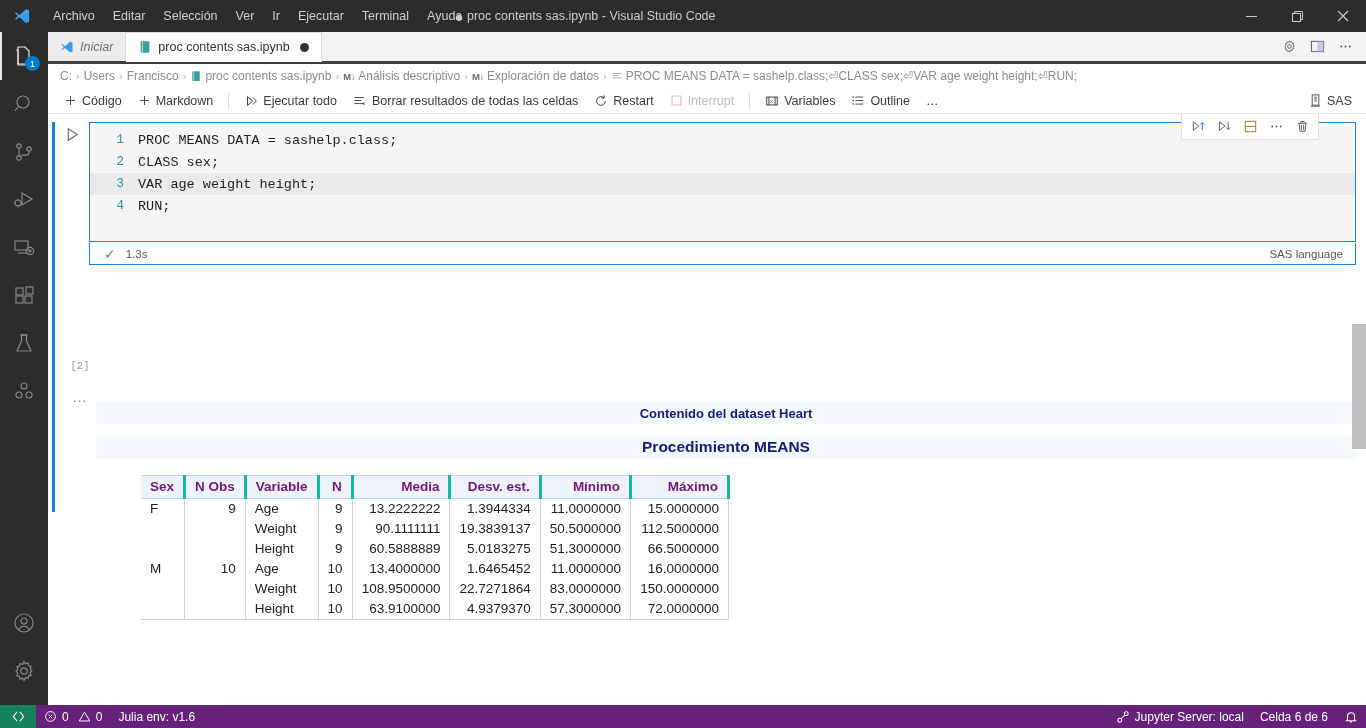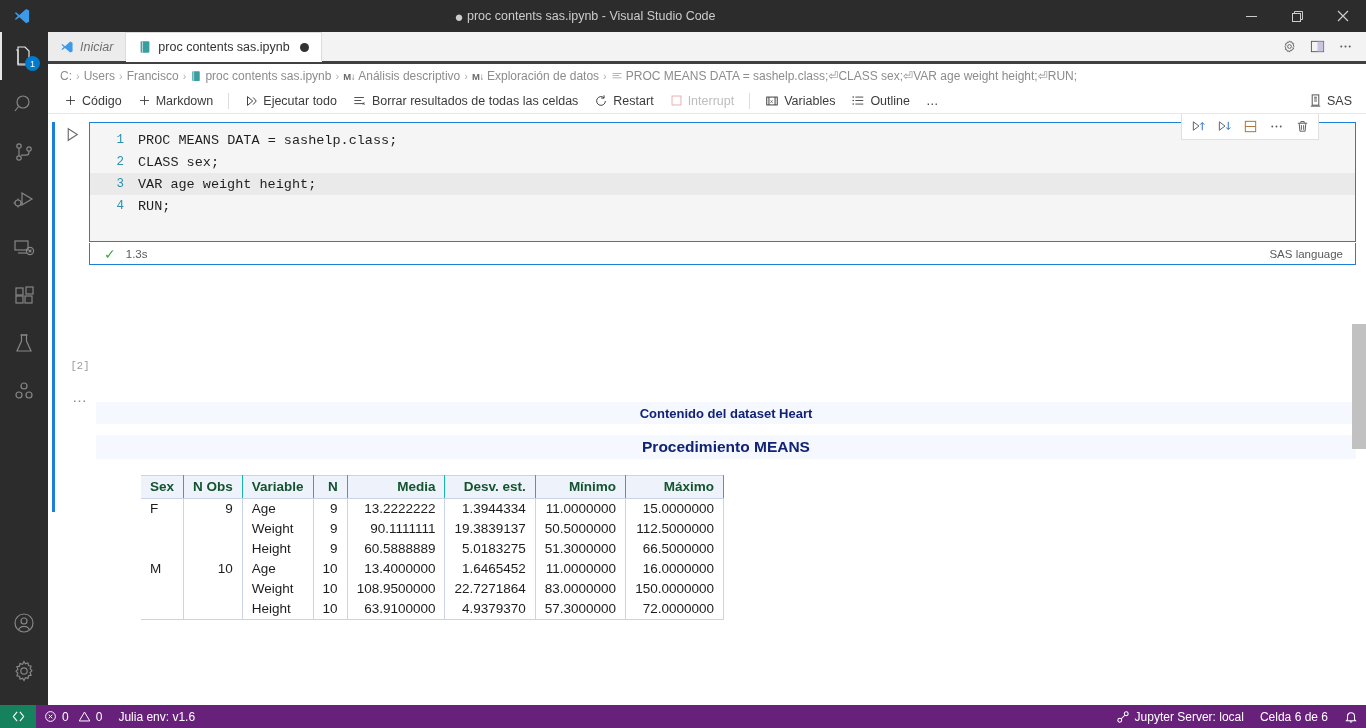--- a/index.html
+++ b/index.html
@@ -195,23 +195,23 @@
   }
   .sas-title-2 {
     font-size: 15.5px; font-weight: bold; color: #112277;
   }
 
   table.sas-table {
     border-collapse: collapse; margin-top: 16px; margin-left: 45px;
     font-size: 13.5px; color: #222222;
   }
   table.sas-table th {
-    background: #edf2fb; color: #14532d; font-weight: bold;
+    background: #edf2fb; color: #701a75; font-weight: bold;
     padding: 3px 9px 4px 9px; font-size: 13.5px;
-    border-right: 1px solid #14b8a6; border-bottom: 1px solid #c9d4e8;
+    border-right: 3px solid #14b8a6; border-bottom: 1px solid #c9d4e8;
     border-top: 1px solid #c9d4e8;
     white-space: nowrap;
   }
   table.sas-table th.l { text-align: left; }
   table.sas-table th.r { text-align: right; }
   table.sas-table td {
     padding: 1px 9px; font-size: 13.5px; color: #1d1d1d; white-space: nowrap;
     border-right: 1px solid #c9d4e8;
     height: 18px; line-height: 18px;
   }
@@ -245,20 +245,30 @@
   svg { display: block; }
 </style>
 </head>
 <body>
 
 <div class="titlebar">
   <div class="vs-logo">
     <svg width="18" height="18" viewBox="0 0 24 24">
       <path d="M17.5 2.5 L21.5 4.5 L21.5 19.5 L17.5 21.5 L8.5 13.5 L4 17 L2.5 16 L6.5 12 L2.5 8 L4 7 L8.5 10.5 Z" fill="#3c9ae8"></path>
     </svg>
+  </div>
+  <div class="menu-items">
+    <div class="menu-item">Archivo</div>
+    <div class="menu-item">Editar</div>
+    <div class="menu-item">Selección</div>
+    <div class="menu-item">Ver</div>
+    <div class="menu-item">Ir</div>
+    <div class="menu-item">Ejecutar</div>
+    <div class="menu-item">Terminal</div>
+    <div class="menu-item">Ayuda</div>
   </div>
   <div class="title-center">
     <span class="title-dot">●</span>
     <span>proc contents sas.ipynb - Visual Studio Code</span>
   </div>
   <div class="win-controls">
     <div class="win-btn">
       <svg width="11" height="11" viewBox="0 0 11 11">
           <rect x="0" y="5" width="11" height="1" fill="#cccccc"></rect>
         </svg>

